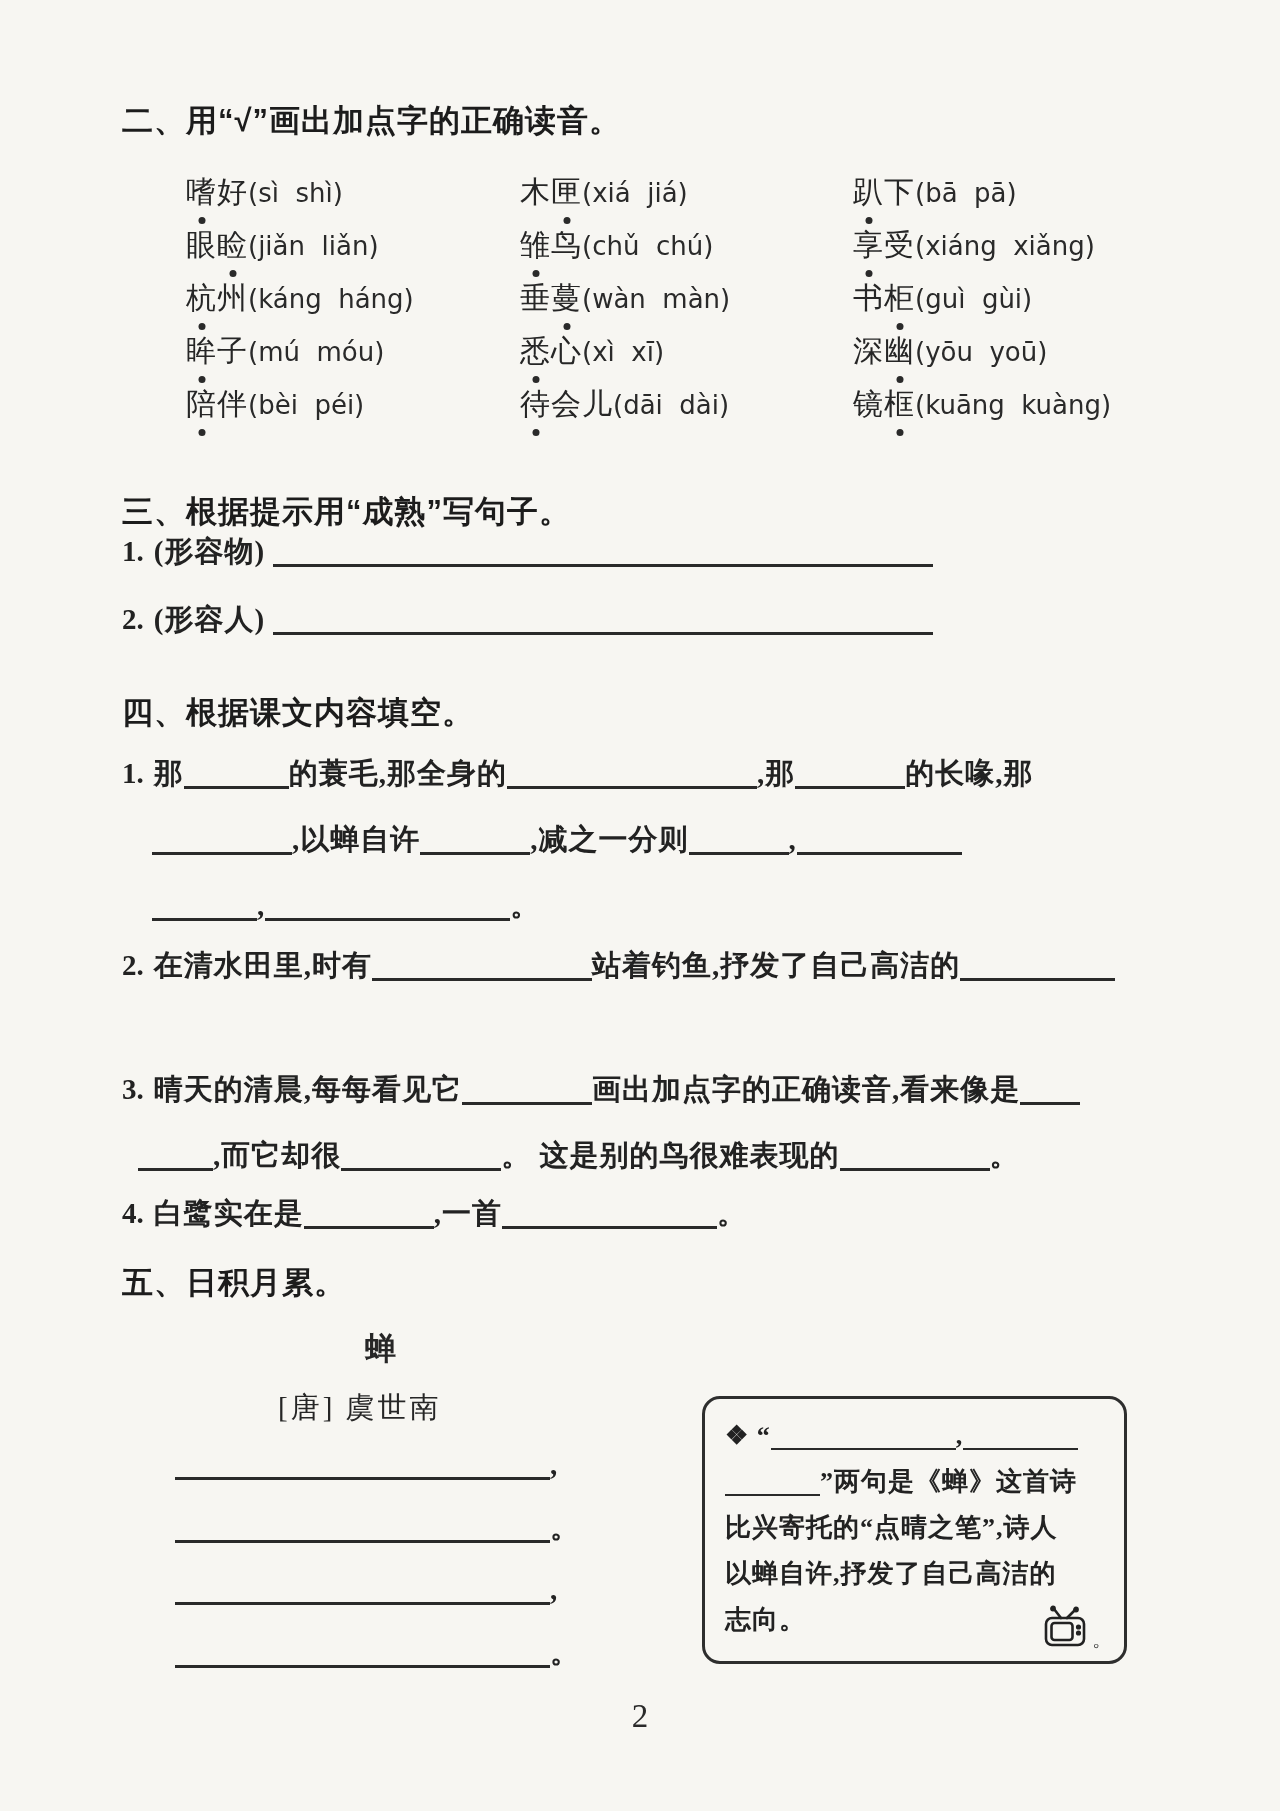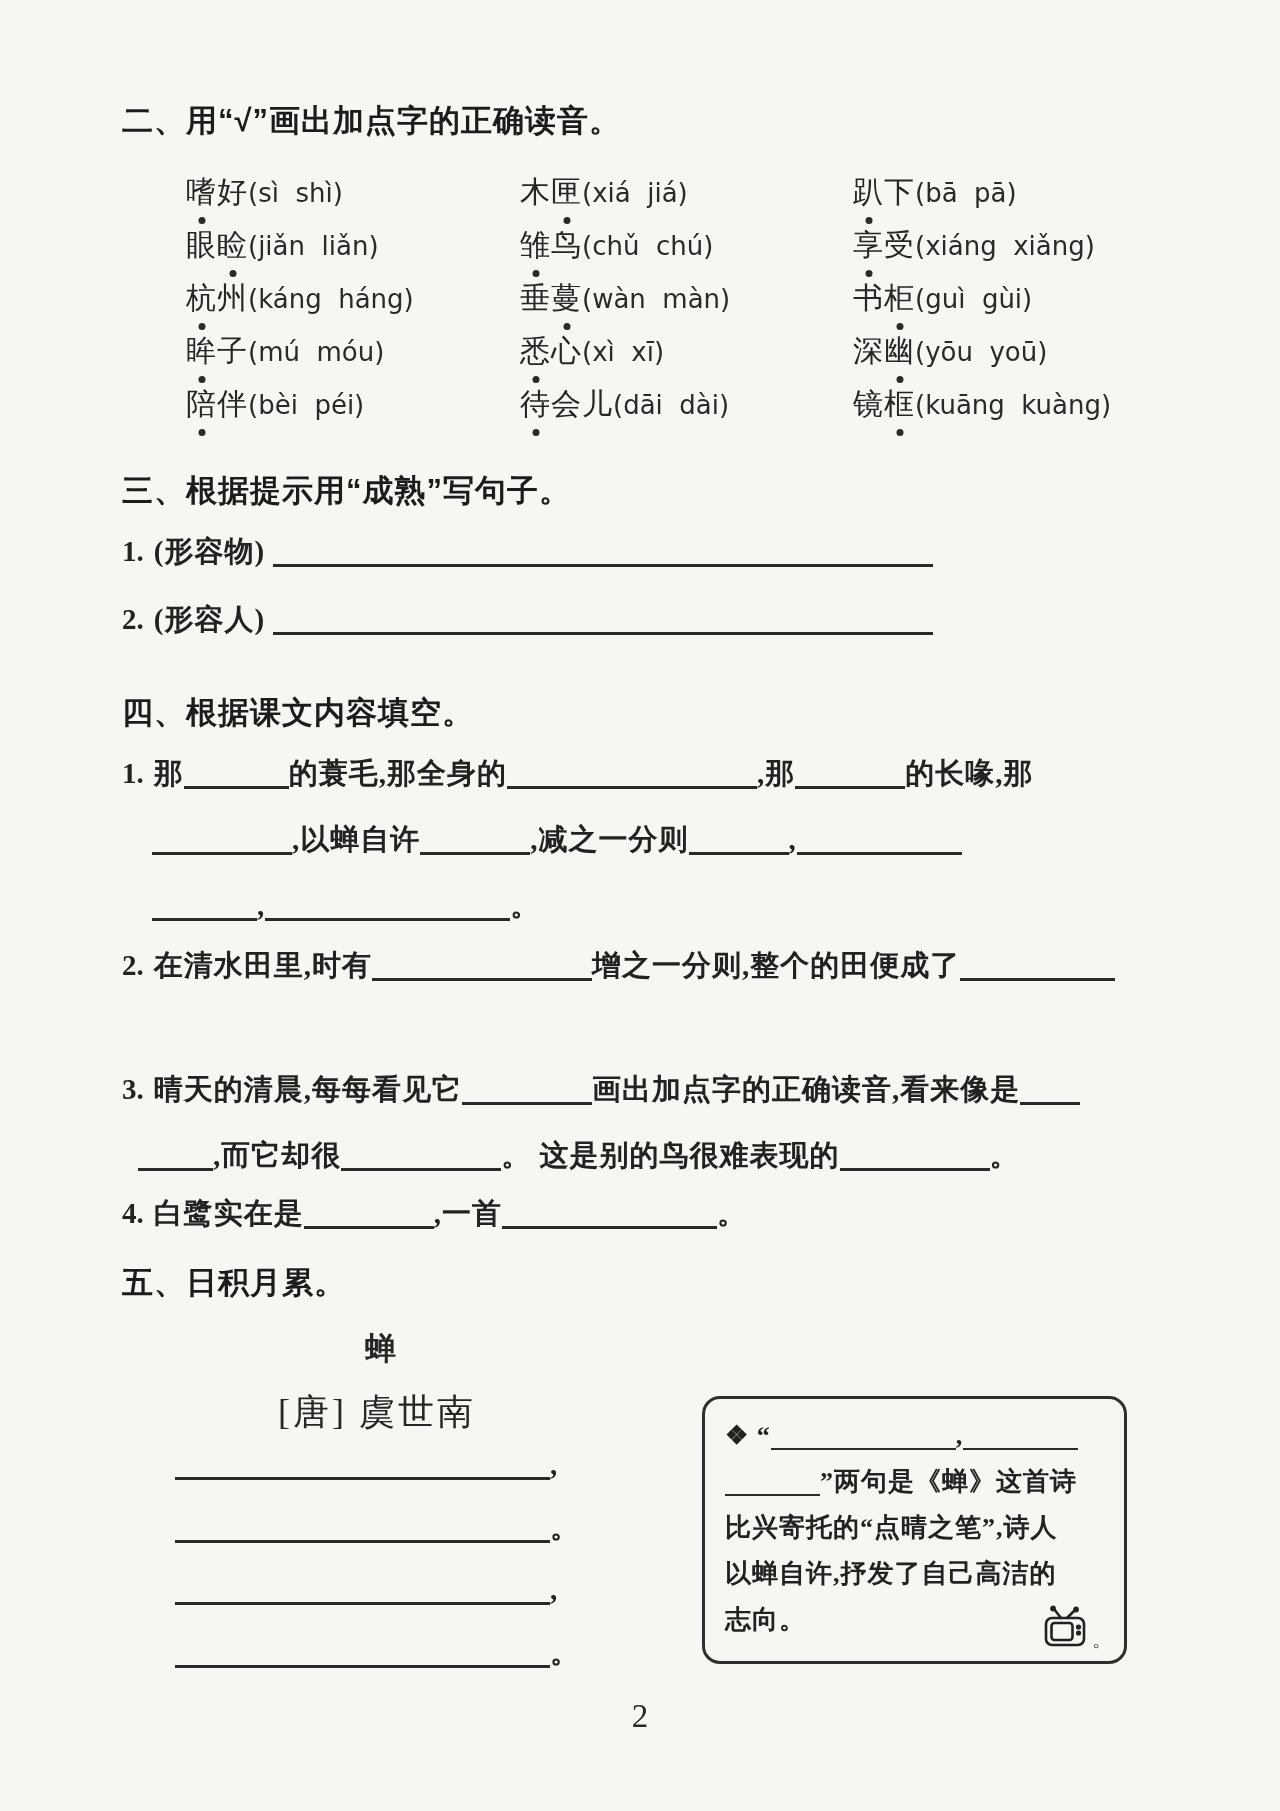--- a/index.html
+++ b/index.html
@@ -52,21 +52,21 @@
   .fill-line .num{font-weight:700;margin-right:10px;}
   .fill-line .seg{letter-spacing:1px;font-weight:bold;}
   .blank{
     display:inline-block;
     border-bottom:3px solid #2a2a2a;
     height:28px;
     vertical-align:-6px;
   }
   
   .poem-title{font-size:31px;font-weight:700;letter-spacing:2px;}
-  .poem-author{font-size:36px;letter-spacing:3px;}
+  .poem-author{font-size:29px;letter-spacing:3px;}
   .poem-line{white-space:nowrap;font-size:29px;}
   
   .hint-box{
     width:425px;height:268px;
     border:3px solid #2e2e2e;
     border-radius:18px;
     box-sizing:border-box;
     padding:14px 16px 10px 20px;
     background:transparent;
   }
@@ -100,29 +100,29 @@
     <div class="pron-cell"><span class="word"><span>垂</span><span class="dot-char">蔓</span><span></span></span><span class="pinyin">(wàn  màn)</span></div>
     <div class="pron-cell"><span class="word"><span>书</span><span class="dot-char">柜</span><span></span></span><span class="pinyin">(guì  gùi)</span></div>
     <div class="pron-cell"><span class="word"><span></span><span class="dot-char">眸</span><span>子</span></span><span class="pinyin">(mú  móu)</span></div>
     <div class="pron-cell"><span class="word"><span></span><span class="dot-char">悉</span><span>心</span></span><span class="pinyin">(xì  xī)</span></div>
     <div class="pron-cell"><span class="word"><span>深</span><span class="dot-char">幽</span><span></span></span><span class="pinyin">(yōu  yoū)</span></div>
     <div class="pron-cell"><span class="word"><span></span><span class="dot-char">陪</span><span>伴</span></span><span class="pinyin">(bèi  péi)</span></div>
     <div class="pron-cell"><span class="word"><span></span><span class="dot-char">待</span><span>会儿</span></span><span class="pinyin">(dāi  dài)</span></div>
     <div class="pron-cell"><span class="word"><span>镜</span><span class="dot-char">框</span><span></span></span><span class="pinyin">(kuāng  kuàng)</span></div>
   </div>
 
-  <div class="abs sec-heading" style="left:122px;top:470px">三、根据提示用“成熟”写句子。</div>
+  <div class="abs sec-heading" style="left:122px;top:491px">三、根据提示用“成熟”写句子。</div>
   <div class="abs fill-line" style="left:122px;top:530px"><span class="num">1.</span><span class="seg">(形容物) </span><span class="blank" style="width: 660px;"></span></div>
   <div class="abs fill-line" style="left:122px;top:598px"><span class="num">2.</span><span class="seg">(形容人) </span><span class="blank" style="width: 660px;"></span></div>
 
   <div class="abs sec-heading" style="left:122px;top:692px">四、根据课文内容填空。</div>
   <div class="abs fill-line" style="left:122px;top:752px"><span class="num">1.</span><span class="seg">那</span><span class="blank" style="width: 105px;"></span><span class="seg">的蓑毛,那全身的</span><span class="blank" style="width: 250px;"></span><span class="seg">,那</span><span class="blank" style="width: 110px;"></span><span class="seg">的长喙,那</span></div>
   <div class="abs fill-line" style="left:152px;top:818px"><span class="blank" style="width: 140px;"></span><span class="seg">,以蝉自许</span><span class="blank" style="width: 110px;"></span><span class="seg">,减之一分则</span><span class="blank" style="width: 100px;"></span><span class="seg">,</span><span class="blank" style="width: 165px;"></span></div>
   <div class="abs fill-line" style="left:152px;top:884px"><span class="blank" style="width: 105px;"></span><span class="seg">,</span><span class="blank" style="width: 245px;"></span><span class="seg">。</span></div>
-  <div class="abs fill-line" style="left:122px;top:944px"><span class="num">2.</span><span class="seg">在清水田里,时有</span><span class="blank" style="width: 220px;"></span><span class="seg">增之一分则,整个的田便成了</span><span class="blank" style="width: 155px;"></span></div>
+  <div class="abs fill-line" style="left:122px;top:944px"><span class="num">2.</span><span class="seg">在清水田里,时有</span><span class="blank" style="width: 220px;"></span><span class="seg">站着钓鱼,抒发了自己高洁的</span><span class="blank" style="width: 155px;"></span></div>
   <div class="abs fill-line" style="left:122px;top:1068px"><span class="num">3.</span><span class="seg">晴天的清晨,每每看见它</span><span class="blank" style="width: 130px;"></span><span class="seg">画出加点字的正确读音,看来像是</span><span class="blank" style="width: 60px;"></span></div>
   <div class="abs fill-line" style="left:138px;top:1134px"><span class="blank" style="width: 75px;"></span><span class="seg">,而它却很</span><span class="blank" style="width: 160px;"></span><span class="seg">。 这是别的鸟很难表现的</span><span class="blank" style="width: 150px;"></span><span class="seg">。</span></div>
   <div class="abs fill-line" style="left:122px;top:1192px"><span class="num">4.</span><span class="seg">白鹭实在是</span><span class="blank" style="width: 130px;"></span><span class="seg">,一首</span><span class="blank" style="width: 215px;"></span><span class="seg">。</span></div>
 
   <div class="abs sec-heading" style="left:122px;top:1262px">五、日积月累。</div>
   <div class="abs poem-title" style="left:365px;top:1328px">蝉</div>
   <div class="abs poem-author" style="left:278px;top:1388px">[唐] 虞世南</div>
 
   <div class="abs fill-line poem-line" style="left:175px;top:1443px"><span class="blank" style="width: 375px;"></span><span class="seg">,</span></div>
   <div class="abs fill-line poem-line" style="left:175px;top:1506px"><span class="blank" style="width: 375px;"></span><span class="seg">。</span></div>

